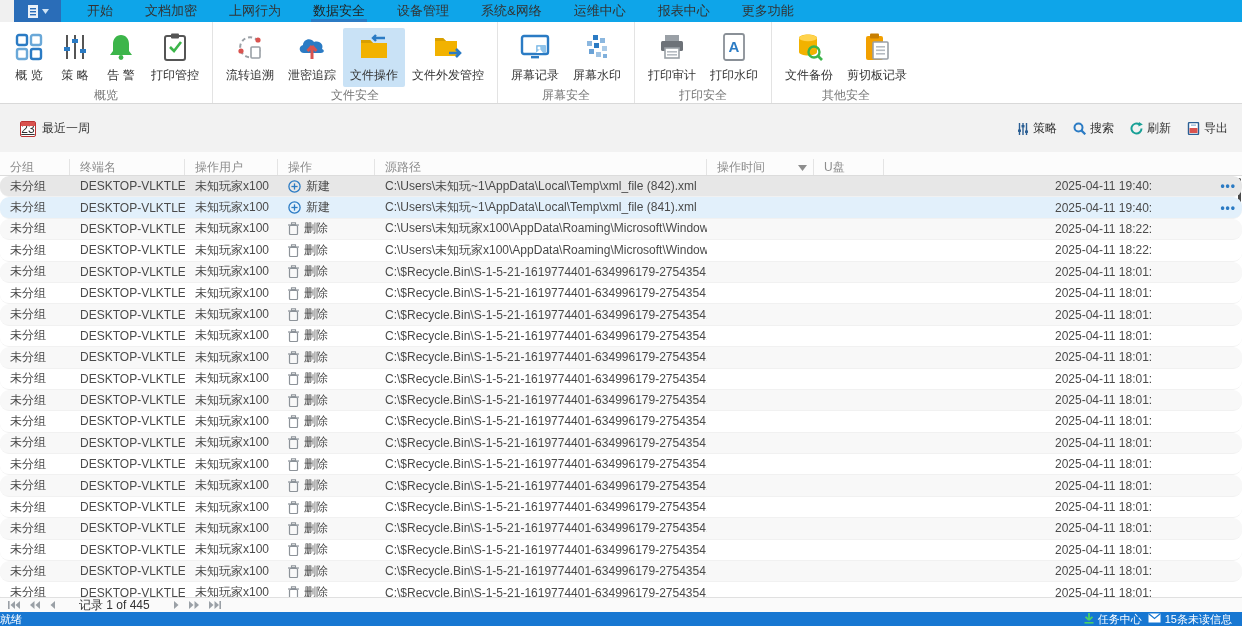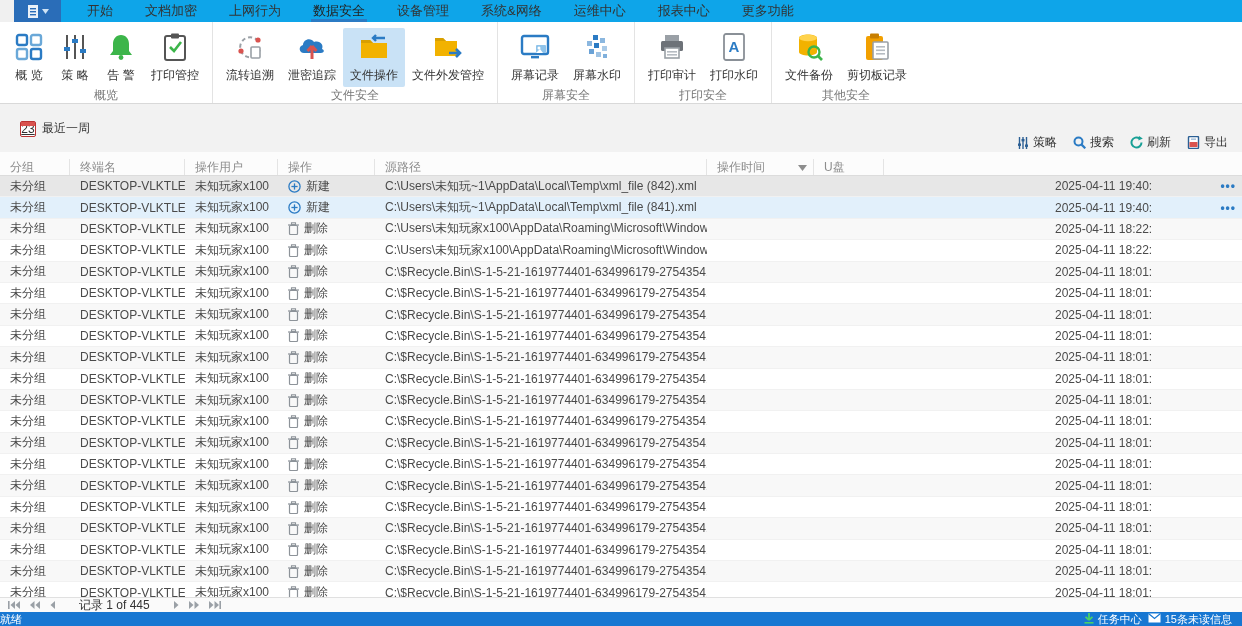--- a/index.html
+++ b/index.html
@@ -24,31 +24,31 @@
   .rbtn .ricon { width:30px; height:30px; display:flex; align-items:center; justify-content:center; margin-bottom:5px; }
   .rbtn .rlabel { font-size:12px; color:#333; white-space:nowrap; }
   .rbtn.selected { background:#c9e2f6; }
   .rgroup-label { text-align:center; font-size:12px; color:#777; padding-bottom:4px; }
 
   
   .toolbar { position:absolute; left:0; top:104px; width:1242px; height:48px; background:#f2f2f2; }
   .datefilter { position:absolute; left:20px; top:16px; display:flex; align-items:center; gap:6px; cursor:pointer; color:#333; }
   .calendar { width:16px; height:16px; border:1px solid #b33; border-radius:2px; background:#fff; position:relative; font-size:12px; color:#333; display:flex; align-items:flex-end; justify-content:center;text-decoration:underline; }
   .calendar::before { content:""; position:absolute; top:0; left:0; right:0; height:4px; background:#d9534f; }
-  .tb-actions { position:absolute; right:14px; top:16px; display:flex; align-items:center; gap:16px;margin-top:14px; }
+  .tb-actions { position:absolute; right:14px; top:16px; display:flex; align-items:center; gap:16px; }
   .tb-act { display:flex; align-items:center; gap:4px; cursor:pointer; color:#333; }
 
   
   .table { position:absolute; left:0; top:152px; width:1242px; background:#fff; }
   .thead { display:flex; height:24px; align-items:center; background:#fcfcfc; border-bottom:1px solid #dcdcdc; color:#8d8d8d; }
   .th { height:16px; line-height:16px; padding-left:10px; border-right:1px solid #e4e4e4; overflow:hidden; white-space:nowrap; display:flex; align-items:center; gap:4px;margin-top:6px; }
   .th:last-child { border-right:none; }
   .c0{width:70px;} .c1{width:115px;} .c2{width:93px;} .c3{width:97px;} .c4{width:332px;} .c5{width:338px;} .c6{width:107px;} .c7{width:70px;} .c8{width:20px; flex:none;}
   .tbody { height:421px; overflow:hidden; position:relative; }
-  .trow { display:flex; height:21.4px; align-items:center; border-bottom:1px solid #f1f1f1; background:#fff; position:relative; cursor:default; }
+  .trow { display:flex; height:21.4px; align-items:center; border-bottom:1px solid #f1f1f1; background:#fff; position:relative; cursor:default;border-radius:9px; }
   .trow:nth-child(even) { background:#f8f8f8; }
   .trow.selected { background:#e7e7e7; }
   .trow.highlight { background:#e2f0fb; }
   .td { padding-left:10px; white-space:nowrap; overflow:hidden; color:#4a4a4a; }
   .opcell { display:flex; align-items:center; gap:5px; }
   .more-dots { position:absolute; right:6px; top:0; height:100%; display:flex; align-items:center; color:#2b7bc4; font-weight:bold; letter-spacing:1px; cursor:pointer; }
   .scroll-thumb { position:absolute; right:1px; top:2px; width:3px; height:28px; background:#4a4a4a; border-radius:2px; }
 
   
   .pager { position:absolute; left:0; top:597px; width:1242px; height:15px; background:#fafafa; border-top:1px solid #e0e0e0; display:flex; align-items:center; font-size:11px; color:#555; }

